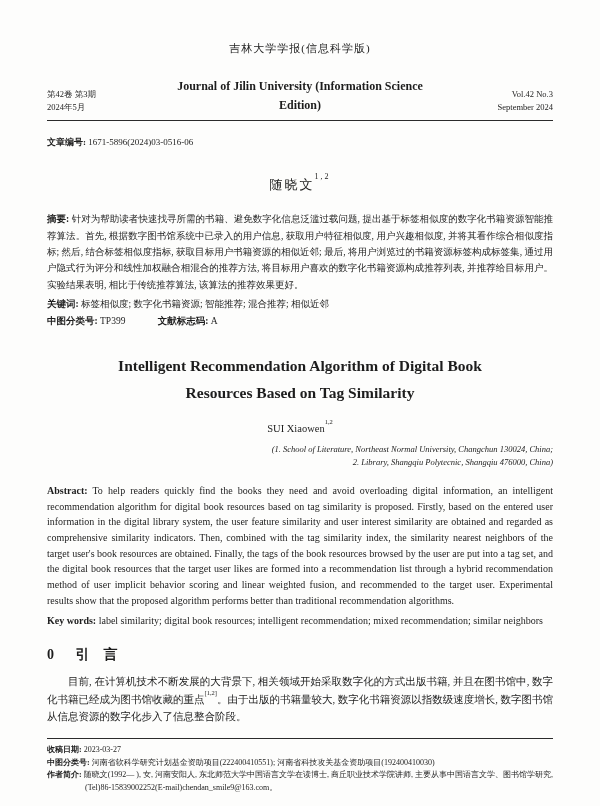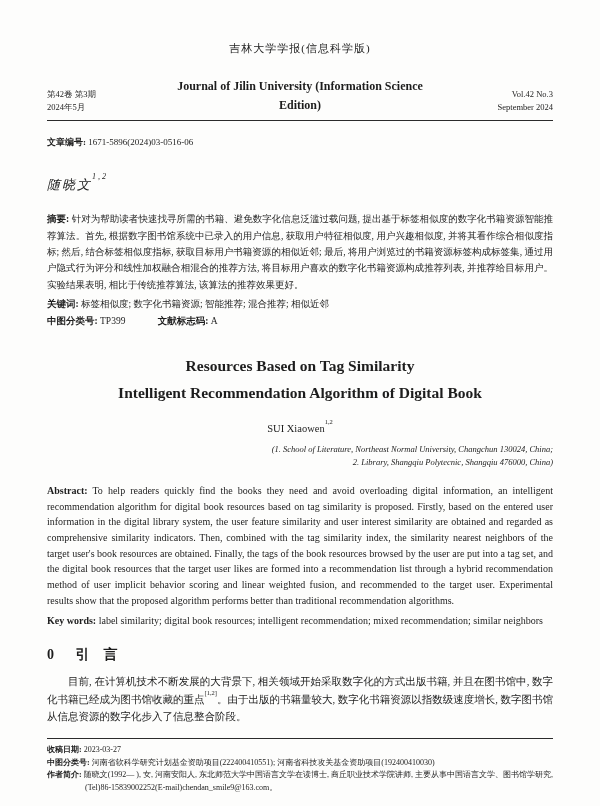--- a/index.html
+++ b/index.html
@@ -34,21 +34,21 @@
   .article-no{margin-top:15px;font-size:9px;}
   .label-bold{font-weight:bold;}
   
   .cn-title{
     text-align:center;
     font-size:21px;
     font-weight:600;
     letter-spacing:1.5px;
     margin-top:24px;
   }
-  .cn-author{font-size:13px;margin-top:27px;letter-spacing:2px;font-style:italic;}
+  .cn-author{text-align:center;font-size:13px;margin-top:27px;letter-spacing:2px;}
   .cn-affil{text-align:center;font-size:8.5px;margin-top:13px;}
   .cn-abstract{margin-top:17px;font-size:9.5px;line-height:1.72;text-align:justify;}
   .cn-keywords{font-size:9.5px;margin-top:3px;line-height:1.7;}
   .cn-clc{font-size:9.5px;margin-top:3px;}
   .clc-pair{margin-right:30px;}
   sup{font-size:0.62em;position:relative;top:-0.55em;}
   
   .en-title{
     text-align:center;
     font-size:15.5px;
@@ -124,22 +124,22 @@
       <span class="label-bold">中图分类号:</span>
       <span>TP399</span>
     </span>
     <span>
       <span class="label-bold">文献标志码:</span>
       <span>A</span>
     </span>
   </div>
 
   <div class="en-title">
+    <div>Intelligent Recommendation Algorithm of Digital Book</div>
     <div>Resources Based on Tag Similarity</div>
-    <div>Intelligent Recommendation Algorithm of Digital Book</div>
   </div>
 
   <div class="en-author">
     <span>SUI Xiaowen</span><sup>1,2</sup>
   </div>
 
   <div class="en-affil">
     <div>(1. School of Literature, Northeast Normal University, Changchun 130024, China;</div>
     <div>2. Library, Shangqiu Polytecnic, Shangqiu 476000, China)</div>
   </div>

